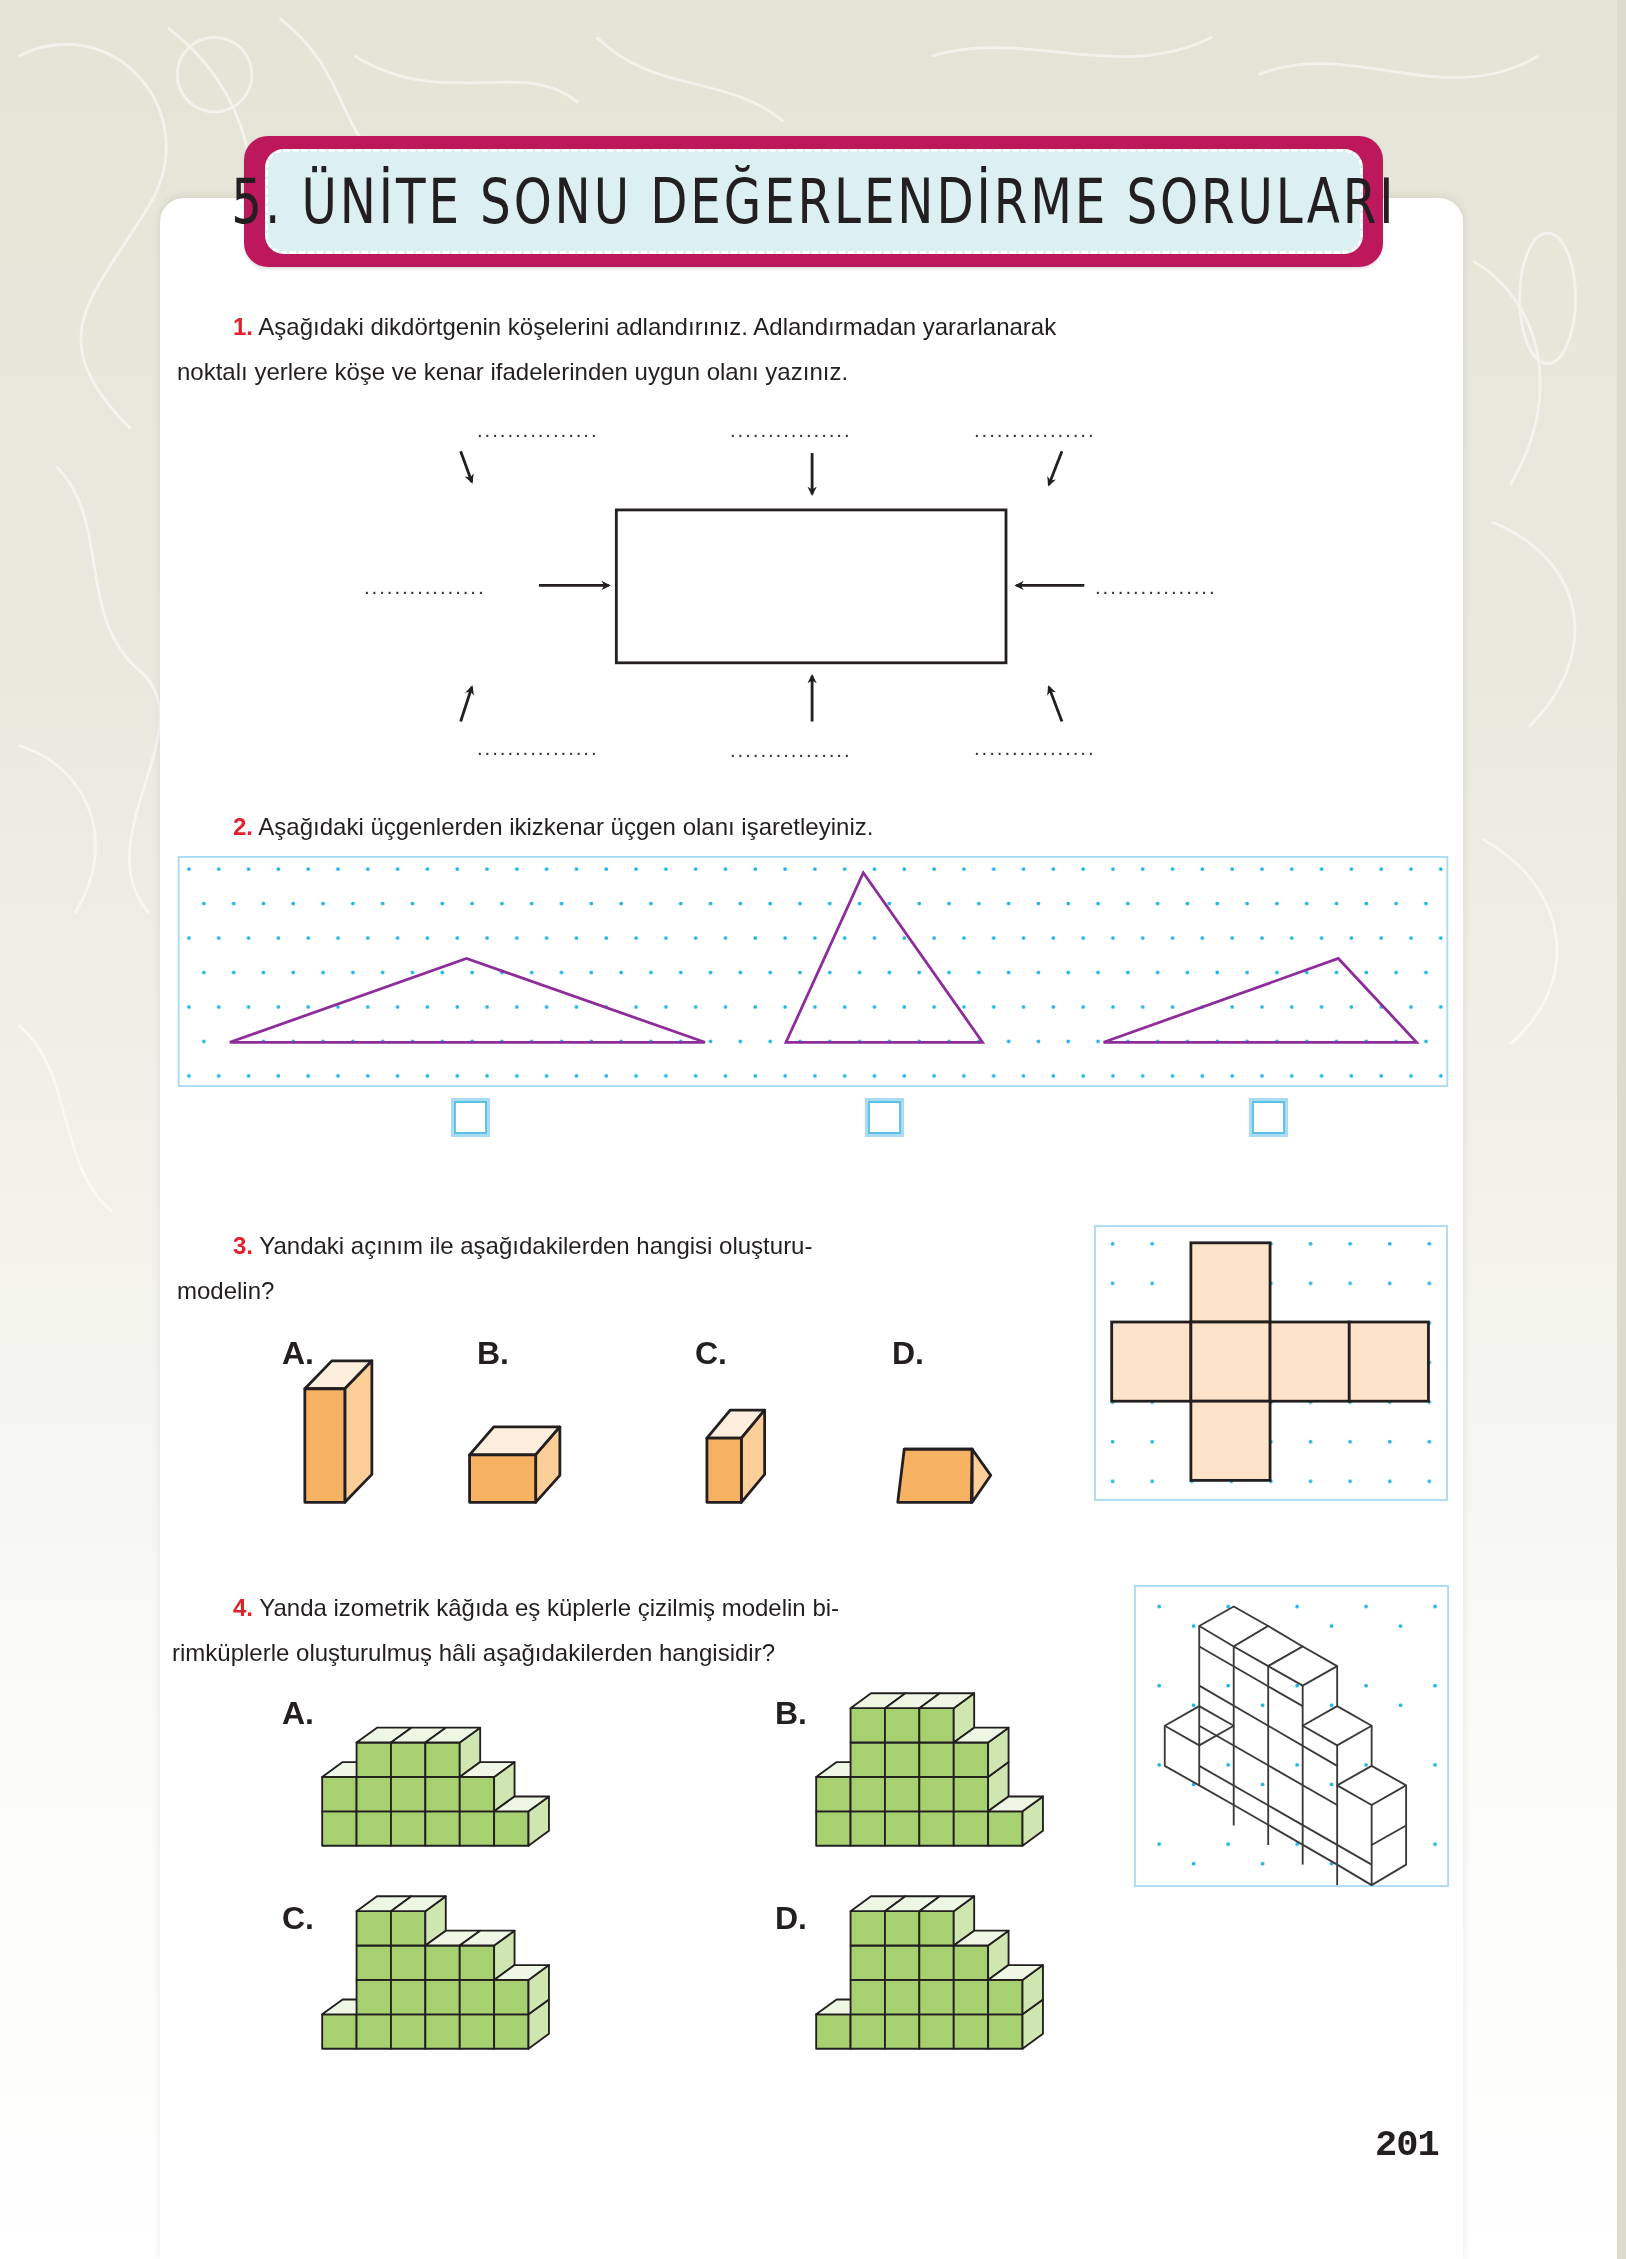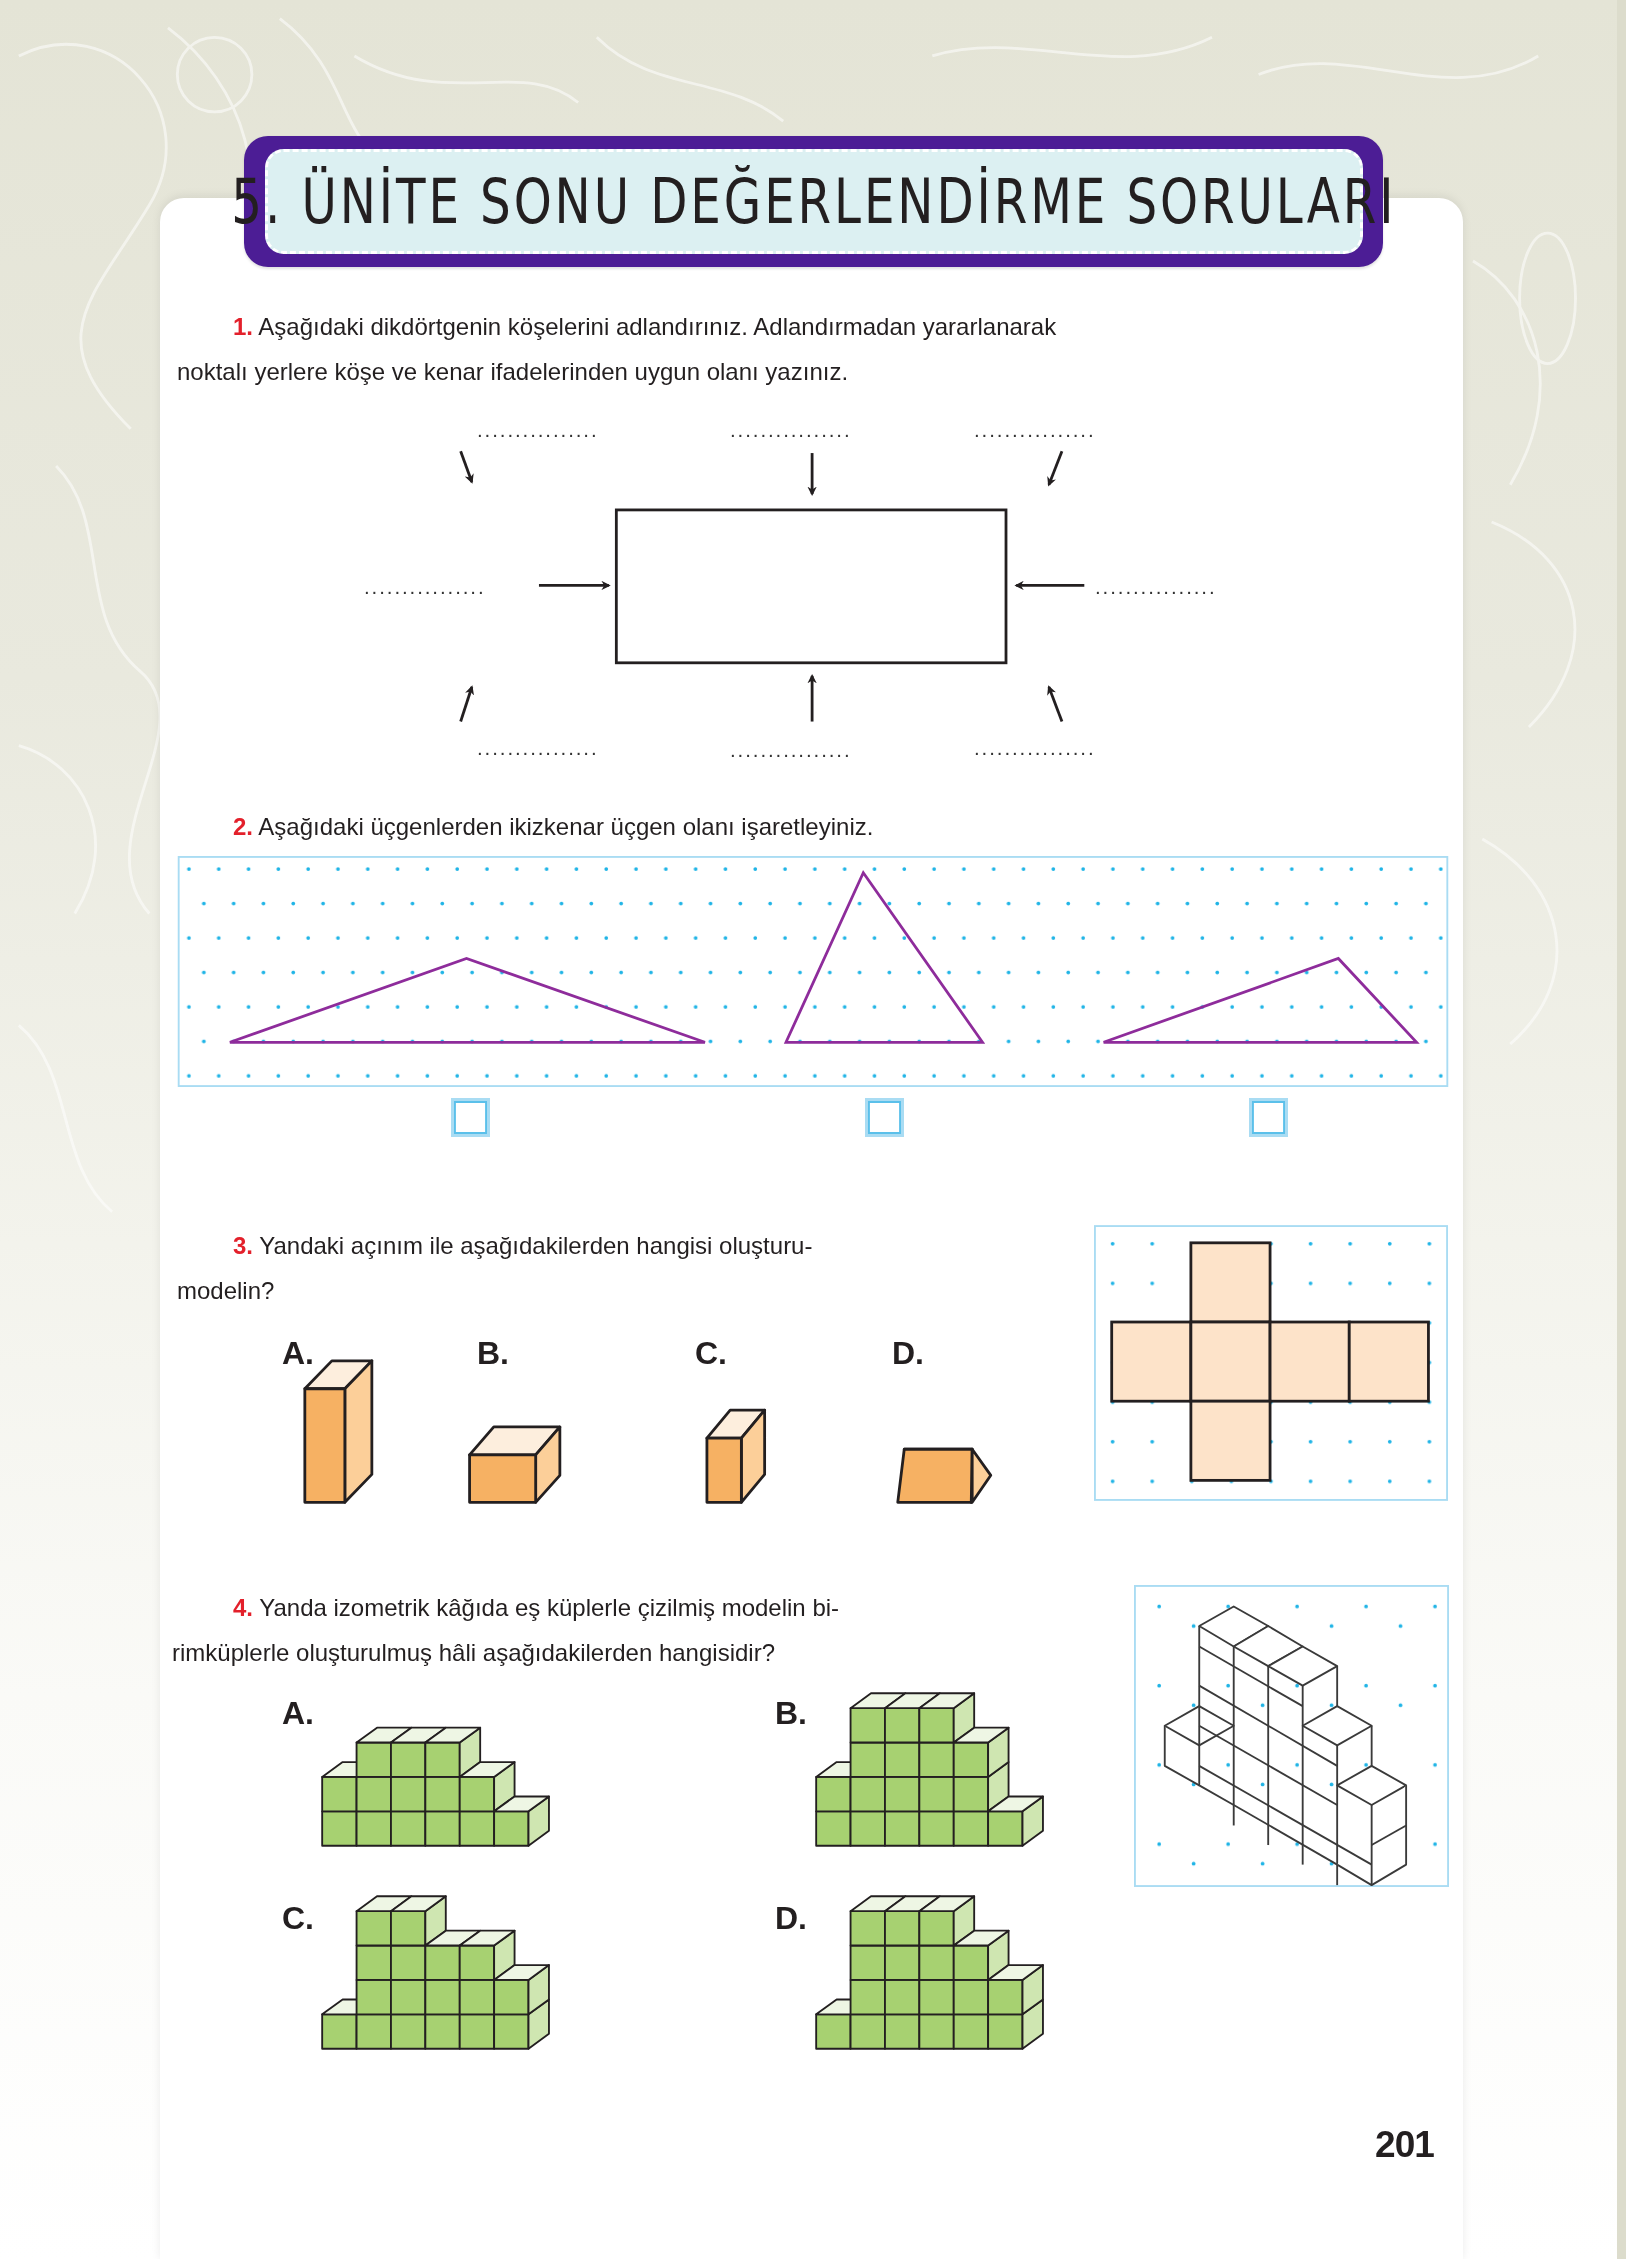--- a/index.html
+++ b/index.html
@@ -11,21 +11,21 @@
   }
   .bg-pattern { position: absolute; left: 0; top: 0; width: 1627px; height: 1305px; opacity: 0.55; pointer-events: none; }
   .card {
     position: absolute; left: 160px; top: 198px; width: 1303px; height: 2062px;
     background: #ffffff; border-radius: 24px 24px 0 0;
     box-shadow: 0 -1.9px 9.3px rgba(0,0,0,0.08);
   }
   .right-edge { position: absolute; left: 1617px; top: 0; width: 9.3px; height: 2260px; background: #dcdccc; }
   .banner {
     position: absolute; left: 244px; top: 136px; width: 1139px; height: 131px;
-    background: #4c1d95; border-radius: 24px;
+    background: #be185d; border-radius: 24px;
     box-shadow: 0 1.9px 2.8px rgba(0,0,0,0.12);
   }
   .banner-inner {
     position: absolute; left: 20.5px; top: 13px; right: 20.5px; bottom: 13px;
     background: #dcf0f2; border-radius: 18.6px;
     border: 3.7px dashed #ffffff;
     display: flex; align-items: center; justify-content: center;
   }
   .banner-title {
     font-family: "DejaVu Sans", sans-serif; font-size: 62px; font-weight: normal;
@@ -33,21 +33,21 @@
   }
   .q-text { position: absolute; font-size: 24px; line-height: 45px; color: #231f20; }
   .q-num { color: #e3202b; font-weight: bold; }
   .justify { text-align: justify; text-align-last: left; }
   .dots { position: absolute; font-size: 20.5px; letter-spacing: 1.9px; color: #333; }
   .opt-label { position: absolute; font-size: 32px; font-weight: bold; color: #231f20; }
   .checkbox {
     position: absolute; width: 39px; height: 39px; border: 3.7px solid #a9dcf3;
     box-shadow: inset 0 0 0 1.9px #5bc0ea; background: #fff; box-sizing: border-box;
   }
-  .page-num { position: absolute; left: 1375px; top: 2124px; font-size: 37px; font-weight: bold; font-family: Liberation Sans, sans-serif; letter-spacing: -0.9px; }
+  .page-num { position: absolute; left: 1375px; top: 2124px; font-size: 37px; font-weight: bold; font-family: Liberation Mono, monospace; letter-spacing: -0.9px; }
   svg { position: absolute; overflow: visible; }
 </style>
 </head>
 <body>
 
 <svg class="bg-pattern" viewBox="0 0 1745 1400" width="1627" height="1305">
   <g fill="none" stroke="#ffffff" stroke-width="3">
     <path d="M20 60 C120 10 220 120 160 220 S 40 360 140 460"></path>
     <path d="M180 30 C260 90 300 200 240 300"></path>
     <path d="M300 20 C380 80 360 160 430 180"></path>

